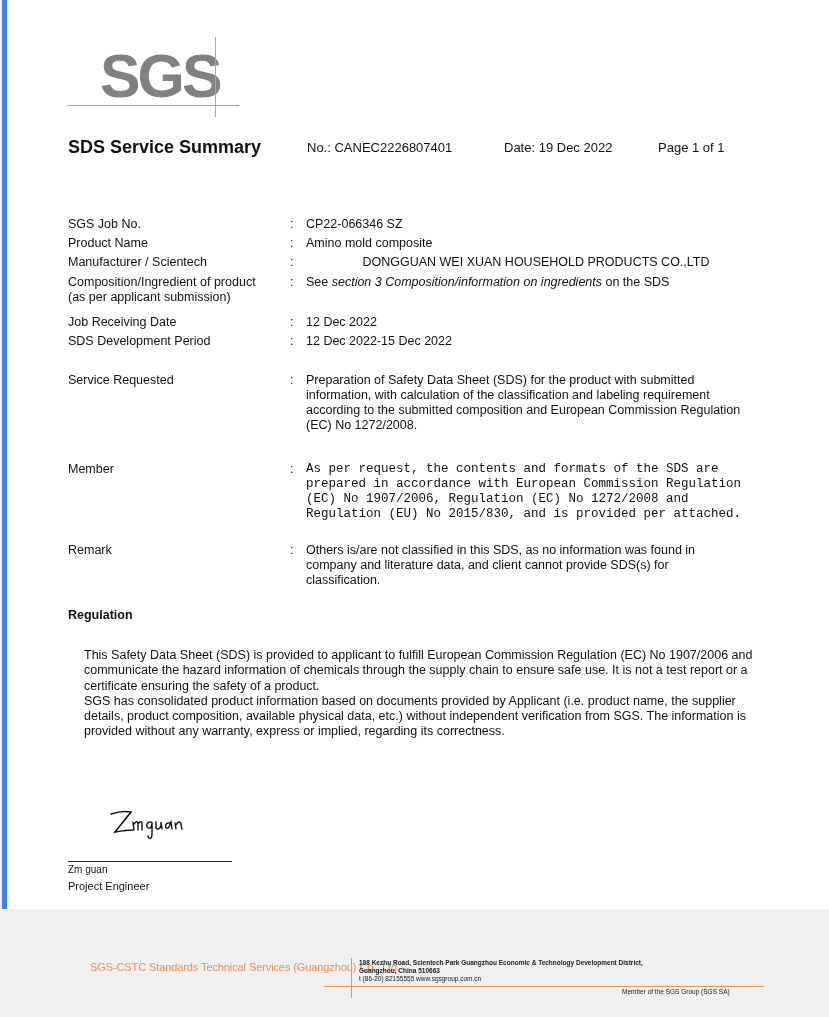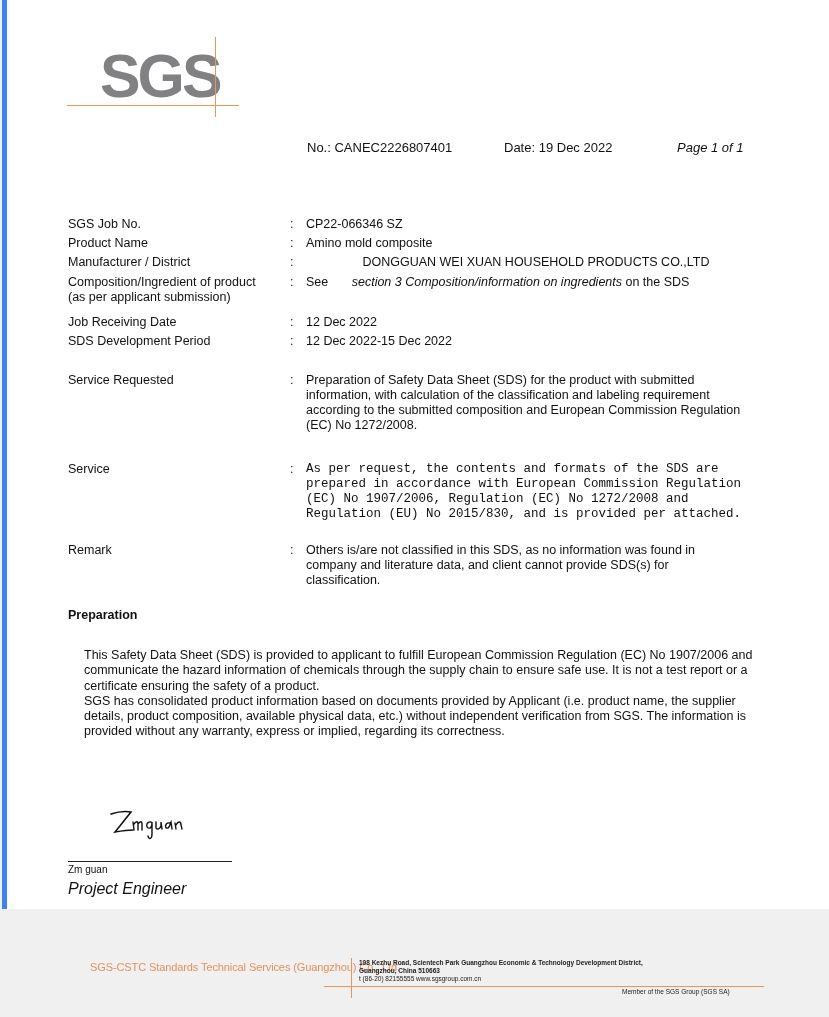--- a/index.html
+++ b/index.html
@@ -26,38 +26,38 @@
     .logo-vline { position: absolute; left: 148px; top: 0; width: 1px; height: 80px; background: #e8975a; }
 
     
     .title {
       position: absolute; left: 61px; top: 137px;
       font-size: 18px; font-weight: bold; color: #111;
     }
     .hdr { position: absolute; top: 140px; font-size: 13px; color: #111; }
     .hdr-no { left: 300px; }
     .hdr-date { left: 497px; }
-    .hdr-page { left: 670px; font-style: italic; }
+    .hdr-page { left: 651px; }
 
     
     .row { position: absolute; left: 61px; width: 700px; font-size: 12.5px; line-height: 15px; color: #111; }
     .row .lbl { position: absolute; left: 0; top: 0; width: 215px; }
     .row .colon { position: absolute; left: 222px; top: 0; }
     .row .val { position: absolute; left: 238px; top: 0; width: 445px; }
-    .val i { font-style: italic; margin-left: 20px; }
+    .val i { font-style: italic; }
 
     .disc-title { position: absolute; left: 61px; top: 608px; font-size: 12.5px; font-weight: bold; }
     .disc-body { position: absolute; left: 77px; top: 648px; width: 690px; font-size: 12.5px; line-height: 15.3px; }
     .disc-body p { margin: 0; }
 
     
     .sig { position: absolute; left: 100px; top: 806px; width: 90px; height: 40px; }
     .sig-line { position: absolute; left: 61px; top: 861px; width: 164px; height: 1px; background: #222; }
     .sig-name { position: absolute; left: 61px; top: 864px; font-size: 10px; }
-    .sig-title { position: absolute; left: 61px; top: 880px; font-size: 16px; font-style: italic; }
+    .sig-title { position: absolute; left: 61px; top: 880px; font-size: 11px; }
 
     
     .f-company { position: absolute; left: 83px; top: 961px; font-size: 11px; color: #e8905a; letter-spacing: -0.1px; }
     .f-vline { position: absolute; left: 344px; top: 958px; width: 1px; height: 40px; background: #e8975a; }
     .f-hline { position: absolute; left: 317px; top: 986px; width: 440px; height: 1px; background: #e8975a; }
     .f-addr1 { position: absolute; left: 352px; top: 959px; font-size: 6.5px; font-weight: bold; color: #222; }
     .f-addr2 { position: absolute; left: 352px; top: 967px; font-size: 6.5px; font-weight: bold; color: #222; }
     .f-contact { position: absolute; left: 352px; top: 975px; font-size: 6.5px; color: #222; }
     .f-member { position: absolute; left: 615px; top: 988px; font-size: 6.5px; color: #222; }
   </style>
@@ -65,36 +65,37 @@
 <body>
 
 <div class="page">
 
   <div class="logo">
     <div class="logo-text">SGS</div>
     <div class="logo-hline"></div>
     <div class="logo-vline"></div>
   </div>
 
+  <div class="title">SDS Service Summary</div>
   <div class="hdr hdr-no">No.: CANEC2226807401</div>
   <div class="hdr hdr-date">Date: 19 Dec 2022</div>
   <div class="hdr hdr-page">Page 1 of 1</div>
 
   <div class="row" style="top:217px;">
     <span class="lbl">SGS Job No.</span>
     <span class="colon">:</span>
     <span class="val">CP22-066346 SZ</span>
   </div>
   <div class="row" style="top:236px;">
     <span class="lbl">Product Name</span>
     <span class="colon">:</span>
     <span class="val">Amino mold composite</span>
   </div>
   <div class="row" style="top:255px;">
-    <span class="lbl">Manufacturer / District</span>
+    <span class="lbl">Manufacturer / Scientech</span>
     <span class="colon">:</span>
     <span class="val" style="width:460px;text-align:center;">DONGGUAN WEI XUAN HOUSEHOLD PRODUCTS CO.,LTD</span>
   </div>
   <div class="row" style="top:275px;">
     <span class="lbl">
       <span>Composition/Ingredient of product</span><br>
       <span>(as per applicant submission)</span>
     </span>
     <span class="colon">:</span>
     <span class="val"><span>See </span><i>section 3 Composition/information on ingredients</i><span> on the SDS</span></span>
@@ -108,31 +109,31 @@
     <span class="lbl">SDS Development Period</span>
     <span class="colon">:</span>
     <span class="val">12 Dec 2022-15 Dec 2022</span>
   </div>
   <div class="row" style="top:373px;">
     <span class="lbl">Service Requested</span>
     <span class="colon">:</span>
     <span class="val" style="width:445px;">Preparation of Safety Data Sheet (SDS) for the product with submitted information, with calculation of the classification and labeling requirement according to the submitted composition and European Commission Regulation (EC) No 1272/2008.</span>
   </div>
   <div class="row" style="top:462px;">
-    <span class="lbl">Service</span>
+    <span class="lbl">Member</span>
     <span class="colon">:</span>
     <span class="val" style="width:445px;font-family:Liberation Mono, monospace;">As per request, the contents and formats of the SDS are prepared in accordance with European Commission Regulation (EC) No 1907/2006, Regulation (EC) No 1272/2008 and Regulation (EU) No 2015/830, and is provided per attached.</span>
   </div>
   <div class="row" style="top:543px;">
     <span class="lbl">Remark</span>
     <span class="colon">:</span>
     <span class="val" style="width:430px;">Others is/are not classified in this SDS, as no information was found in company and literature data, and client cannot provide SDS(s) for classification.</span>
   </div>
 
-  <div class="disc-title">Preparation</div>
+  <div class="disc-title">Regulation</div>
   <div class="disc-body">
     <p>This Safety Data Sheet (SDS) is provided to applicant to fulfill European Commission Regulation (EC) No 1907/2006 and communicate the hazard information of chemicals through the supply chain to ensure safe use. It is not a test report or a certificate ensuring the safety of a product.</p>
     <p>SGS has consolidated product information based on documents provided by Applicant (i.e. product name, the supplier details, product composition, available physical data, etc.) without independent verification from SGS. The information is provided without any warranty, express or implied, regarding its correctness.</p>
   </div>
 
   <svg class="sig" viewBox="0 0 90 40">
     <path d="M4 8 C10 6 18 5 24 6 L8 26 C14 25 20 24 26 24" fill="none" stroke="#111" stroke-width="1.6" stroke-linecap="round"></path>
     <path d="M26 16 L27 24 M27 18 C29 15 31 15 31 18 L31 24 M31 18 C33 15 35 15 35 18 L35 24" fill="none" stroke="#111" stroke-width="1.4" stroke-linecap="round"></path>
     <path d="M44 16 C39 15 38 23 43 22 C45 21 45 18 45 16 L45 28 C45 33 42 34 41 30" fill="none" stroke="#111" stroke-width="1.4" stroke-linecap="round"></path>
     <path d="M49 16 L49 22 C50 24 53 23 54 20 L54 16 L55 23" fill="none" stroke="#111" stroke-width="1.4" stroke-linecap="round"></path>

